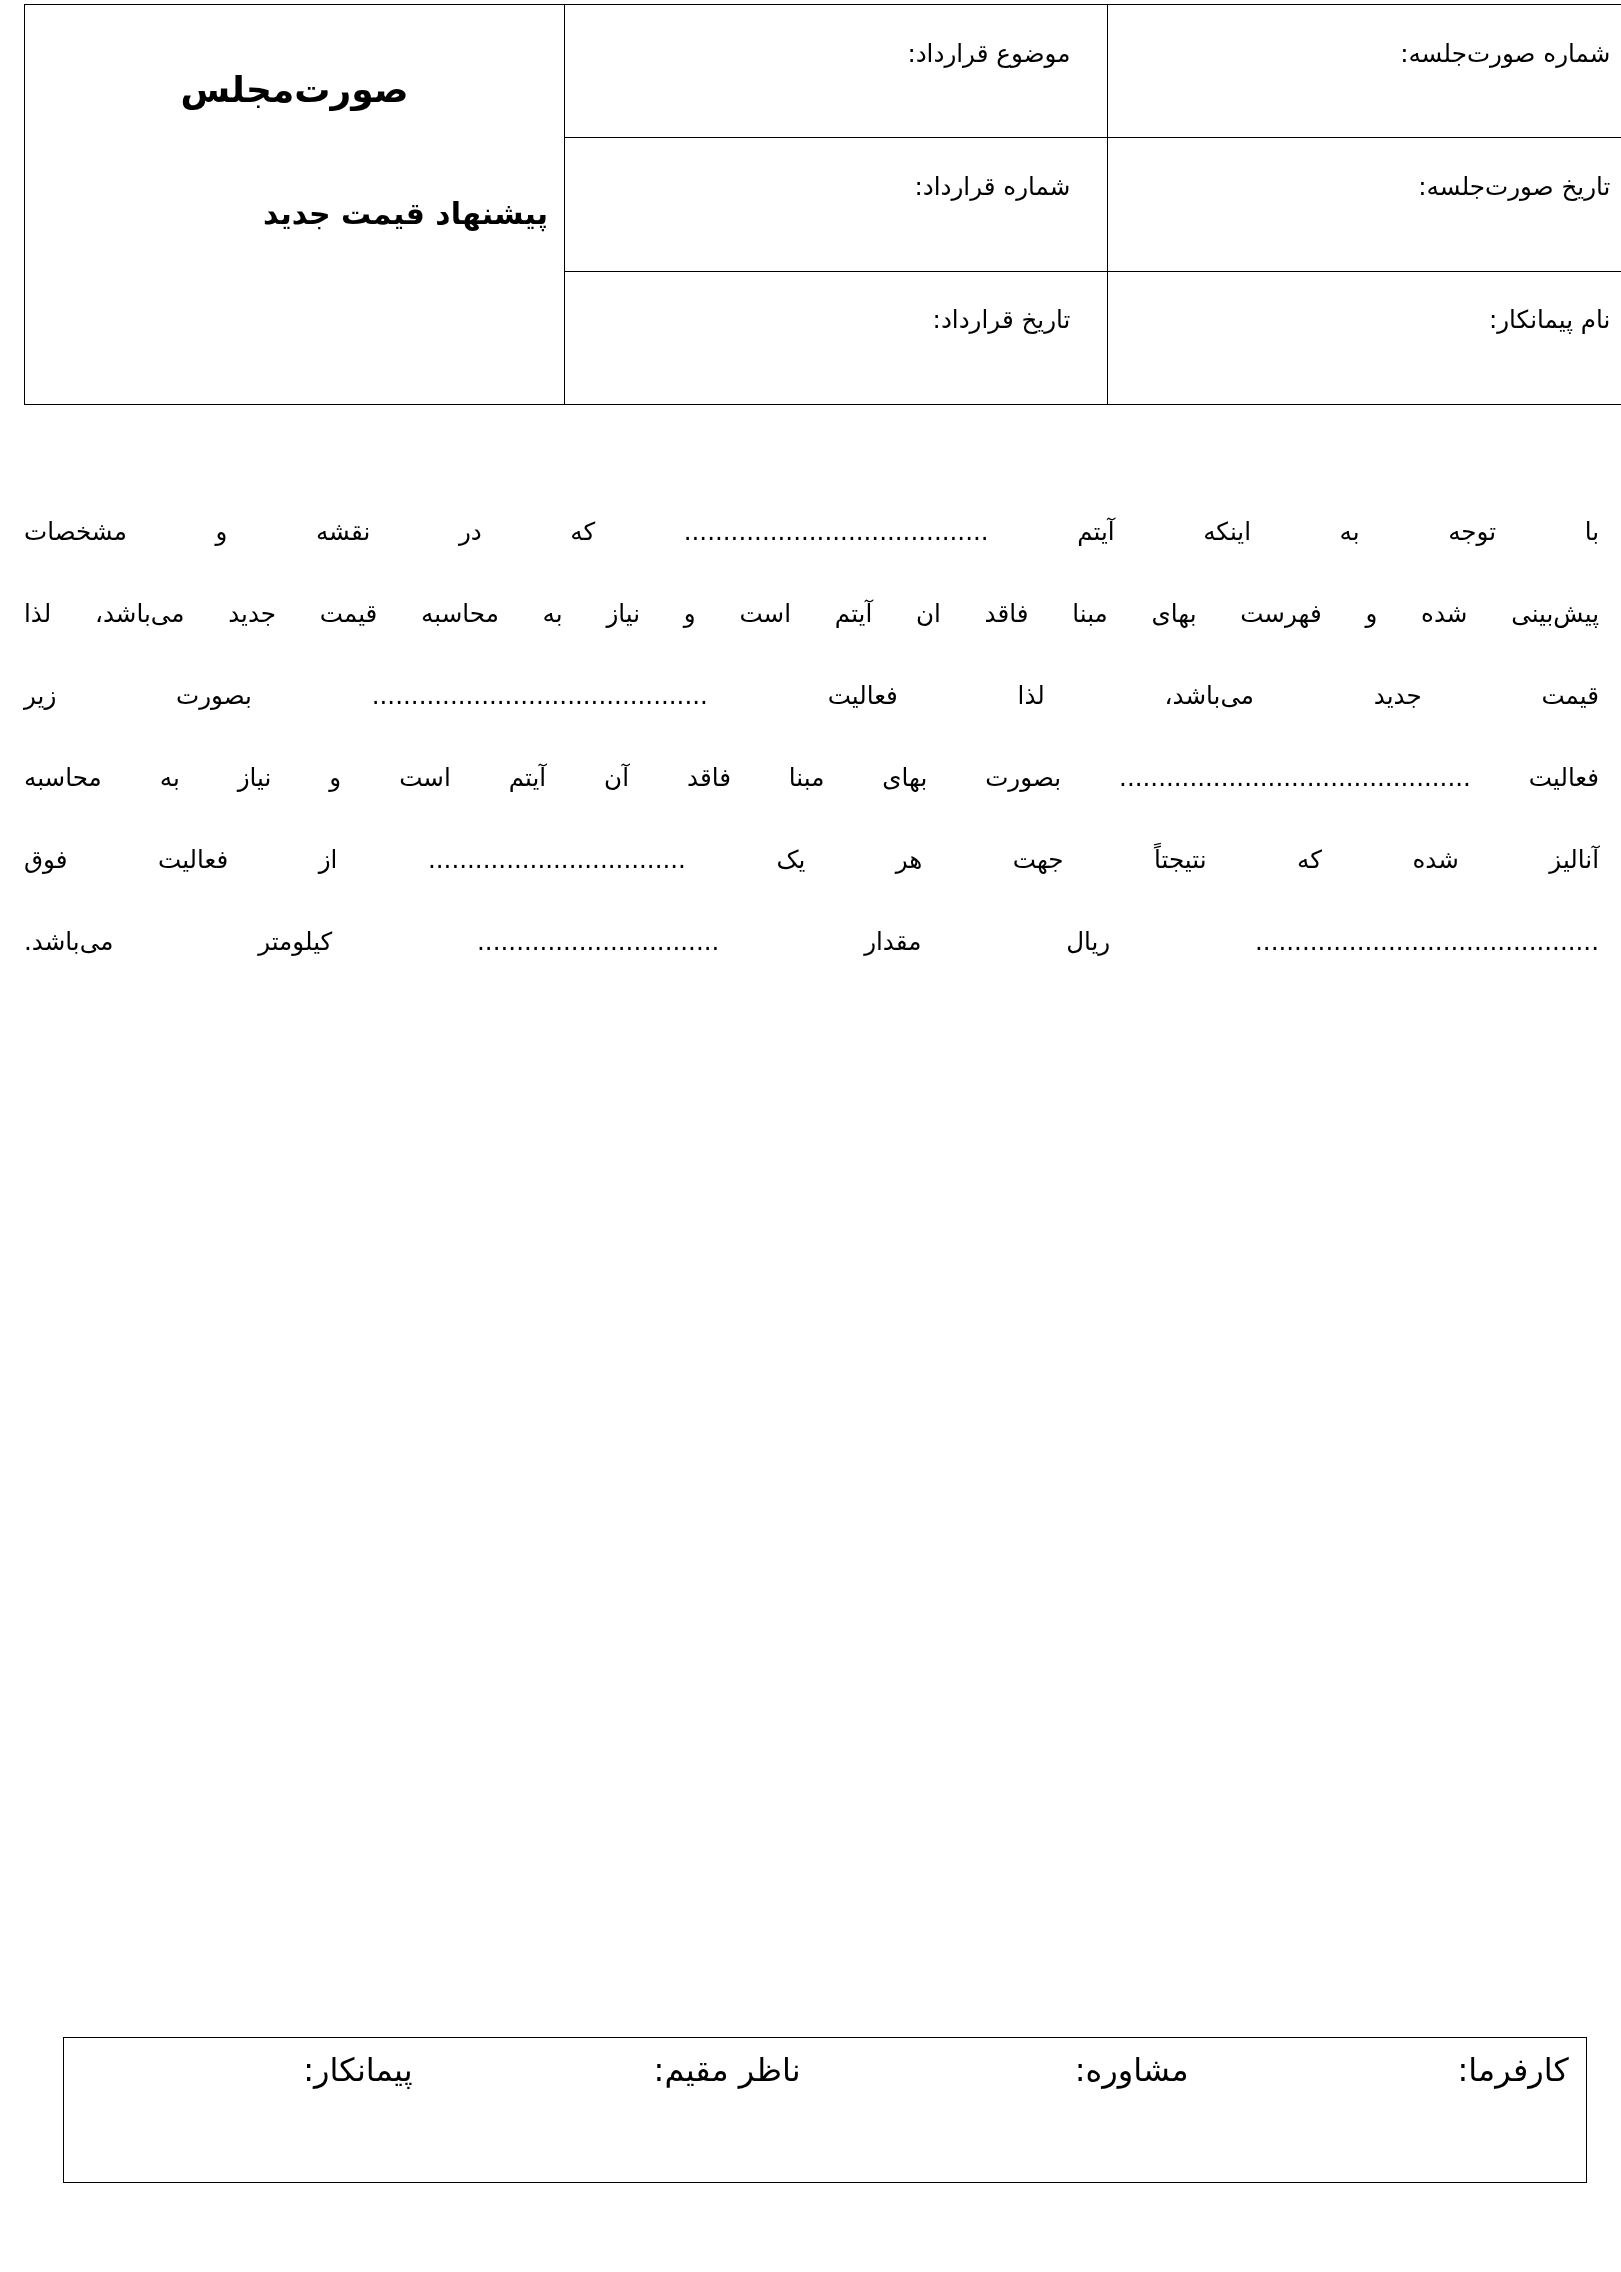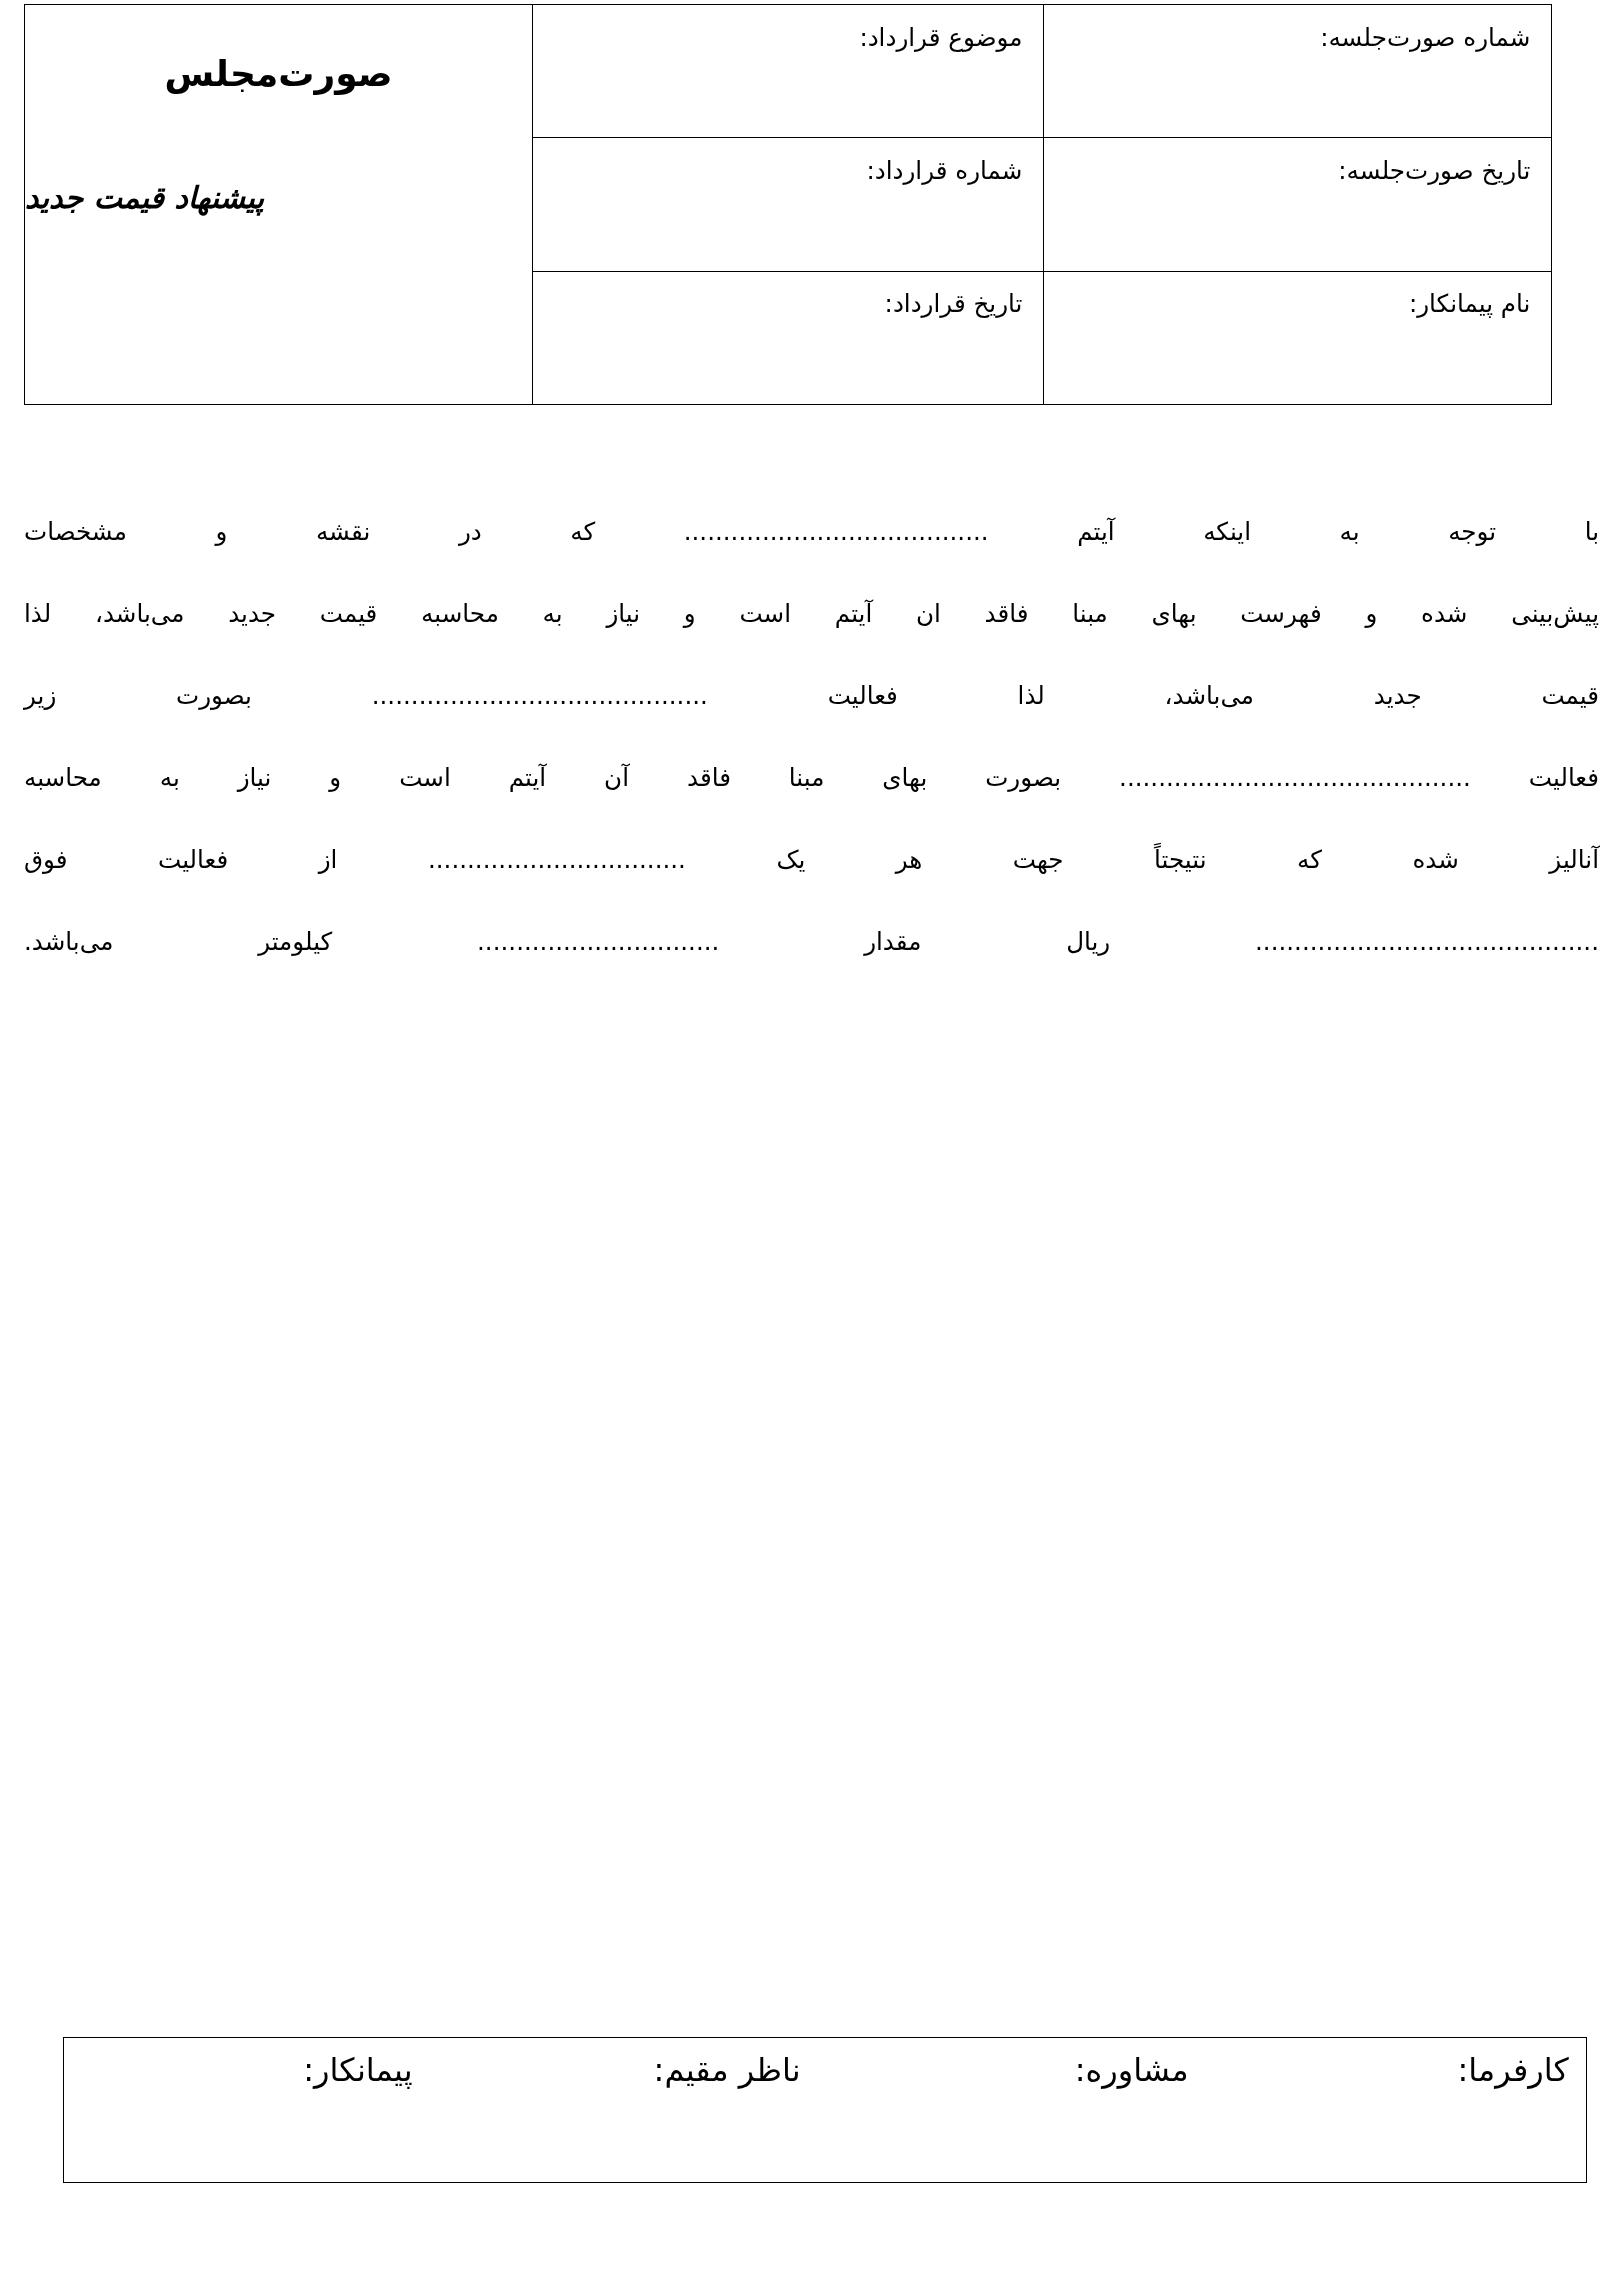--- a/index.html
+++ b/index.html
@@ -22,21 +22,21 @@
     left: 24px;
     top: 4px;
     width: 1525px;
     height: 401px;
     border-collapse: collapse;
     table-layout: fixed;
   }
   .header-table td {
     border: 1.6px solid #000000;
     vertical-align: top;
-    padding: 0;
+    padding: 16px;
   }
   .cell-label {
     font-size: 24.6px;
     line-height: 1;
     padding: 20.6px 20.6px 0 20.6px;
     text-align: right;
     white-space: nowrap;
     font-weight: 400;
   }
   .col-a { width: 507px; }
@@ -59,22 +59,21 @@
     font-size: 36px;
     font-weight: 700;
     margin-top: 48px;
     text-align: center;
     letter-spacing: 0;
   }
   .doc-title-sub {
     font-size: 30px;
     font-weight: 700;
     margin-top: 86px;
-    text-align: left;
-    font-style: italic;
+    text-align: right;
   }
 
   
   .body-block {
     position: absolute;
     right: 22px;
     left: 24px;
     top: 507px;
     font-size: 24.6px;
     line-height: 1.0;

